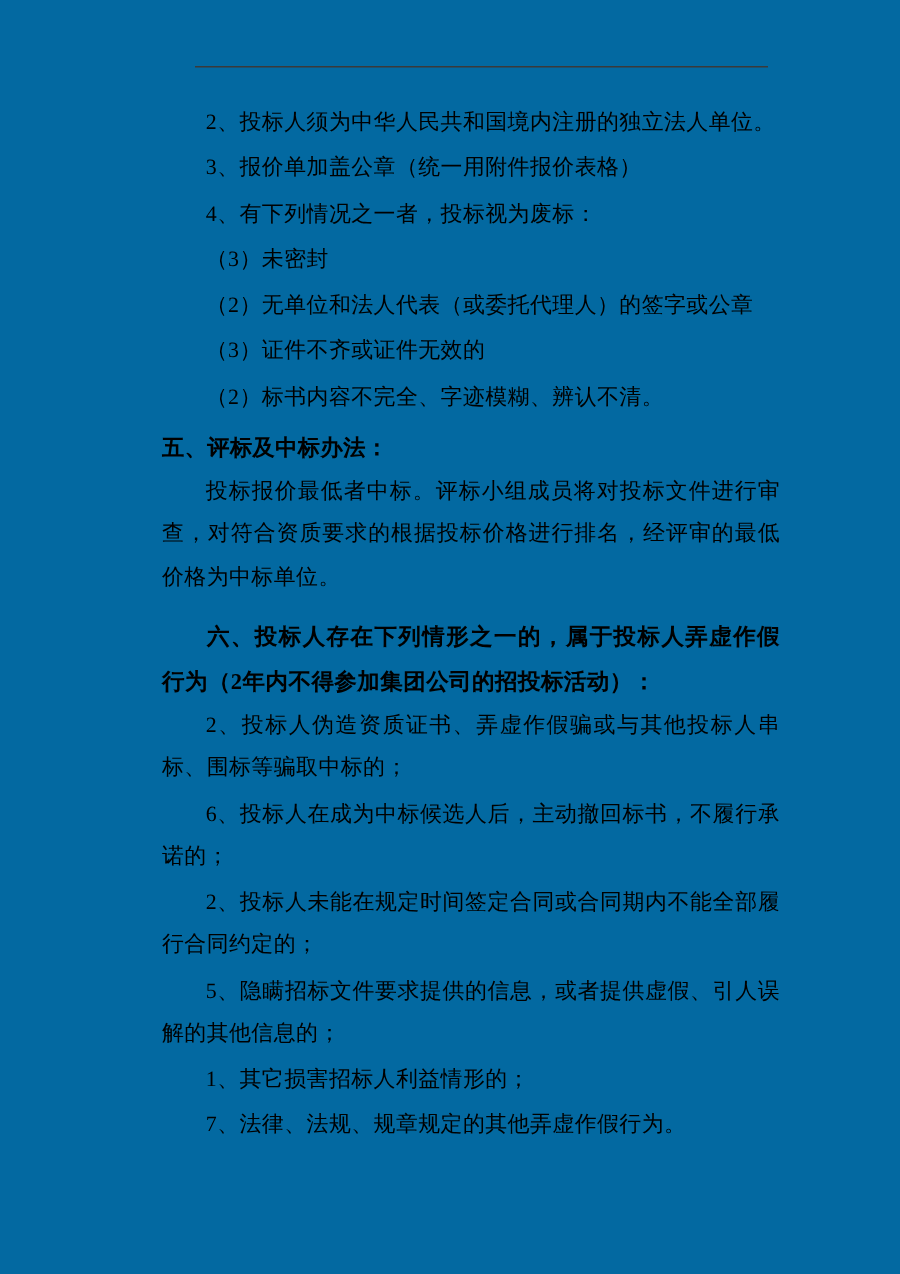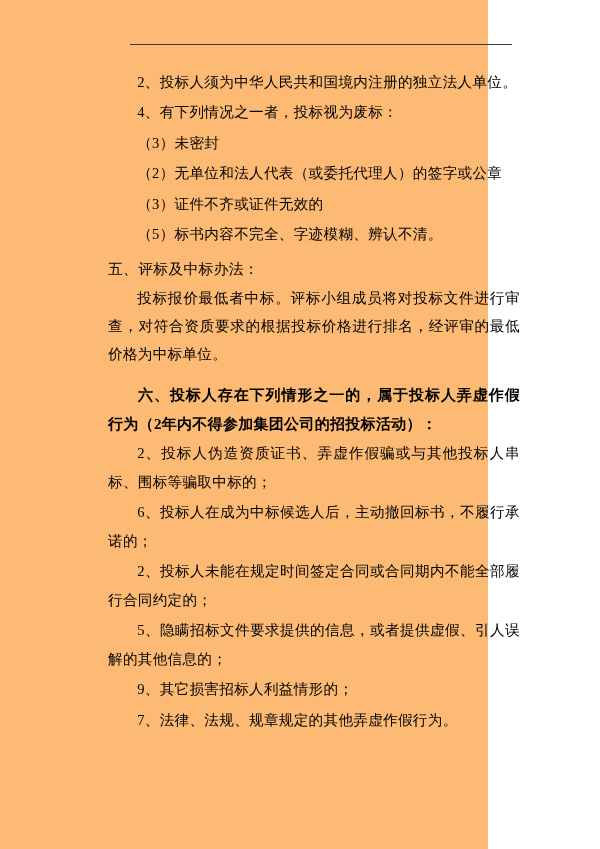--- a/index.html
+++ b/index.html
@@ -9,23 +9,23 @@
   }
   body {
     width: 600px;
     height: 849px;
     font-family: "Liberation Serif", "DejaVu Serif", serif;
     color: #000000;
     overflow: hidden;
   }
   .page {
     position: relative;
-    width: 488px;
+    width: 600px;
     height: 849px;
-    background: #fdba74;
+    background: #0369a1;
     box-sizing: border-box;
   }
   .top-rule {
     position: absolute;
     left: 130px;
     top: 44px;
     width: 382px;
     height: 0;
     border-top: 1px solid #3a3a3a;
   }
@@ -42,21 +42,21 @@
     letter-spacing: 0.3px;
     text-align: justify;
     text-justify: inter-ideograph;
   }
   .indent2 {
     text-indent: 2em;
   }
   .heading {
     font-size: 14.8px;
     line-height: 1.95;
-    font-weight: normal;
+    font-weight: bold;
     margin: 6px 0 0 0;
     text-indent: 0;
     letter-spacing: 0.3px;
   }
   .heading-indent {
     font-size: 15px;
     line-height: 1.95;
     font-weight: bold;
     margin: 6px 0 0 0;
     text-indent: 2em;
@@ -69,34 +69,35 @@
 </head>
 <body>
 
 <div class="page">
 
   <div class="top-rule"></div>
 
   <div class="content">
 
     <p class="para indent2">2、投标人须为中华人民共和国境内注册的独立法人单位。</p>
+    <p class="para indent2">3、报价单加盖公章（统一用附件报价表格）</p>
     <p class="para indent2">4、有下列情况之一者，投标视为废标：</p>
     <p class="para indent2">（3）未密封</p>
     <p class="para indent2">（2）无单位和法人代表（或委托代理人）的签字或公章</p>
     <p class="para indent2">（3）证件不齐或证件无效的</p>
-    <p class="para indent2">（5）标书内容不完全、字迹模糊、辨认不清。</p>
+    <p class="para indent2">（2）标书内容不完全、字迹模糊、辨认不清。</p>
 
     <p class="heading">五、评标及中标办法：</p>
     <p class="para indent2">投标报价最低者中标。评标小组成员将对投标文件进行审查，对符合资质要求的根据投标价格进行排名，经评审的最低价格为中标单位。</p>
 
     <div class="gap-sm"></div>
 
     <p class="heading-indent">六、投标人存在下列情形之一的，属于投标人弄虚作假行为（2年内不得参加集团公司的招投标活动）：</p>
 
     <p class="para indent2">2、投标人伪造资质证书、弄虚作假骗或与其他投标人串标、围标等骗取中标的；</p>
     <p class="para indent2">6、投标人在成为中标候选人后，主动撤回标书，不履行承诺的；</p>
     <p class="para indent2">2、投标人未能在规定时间签定合同或合同期内不能全部履行合同约定的；</p>
     <p class="para indent2">5、隐瞒招标文件要求提供的信息，或者提供虚假、引人误解的其他信息的；</p>
-    <p class="para indent2">9、其它损害招标人利益情形的；</p>
+    <p class="para indent2">1、其它损害招标人利益情形的；</p>
     <p class="para indent2">7、法律、法规、规章规定的其他弄虚作假行为。</p>
 
   </div>
 </div>
 
 </body></html>

